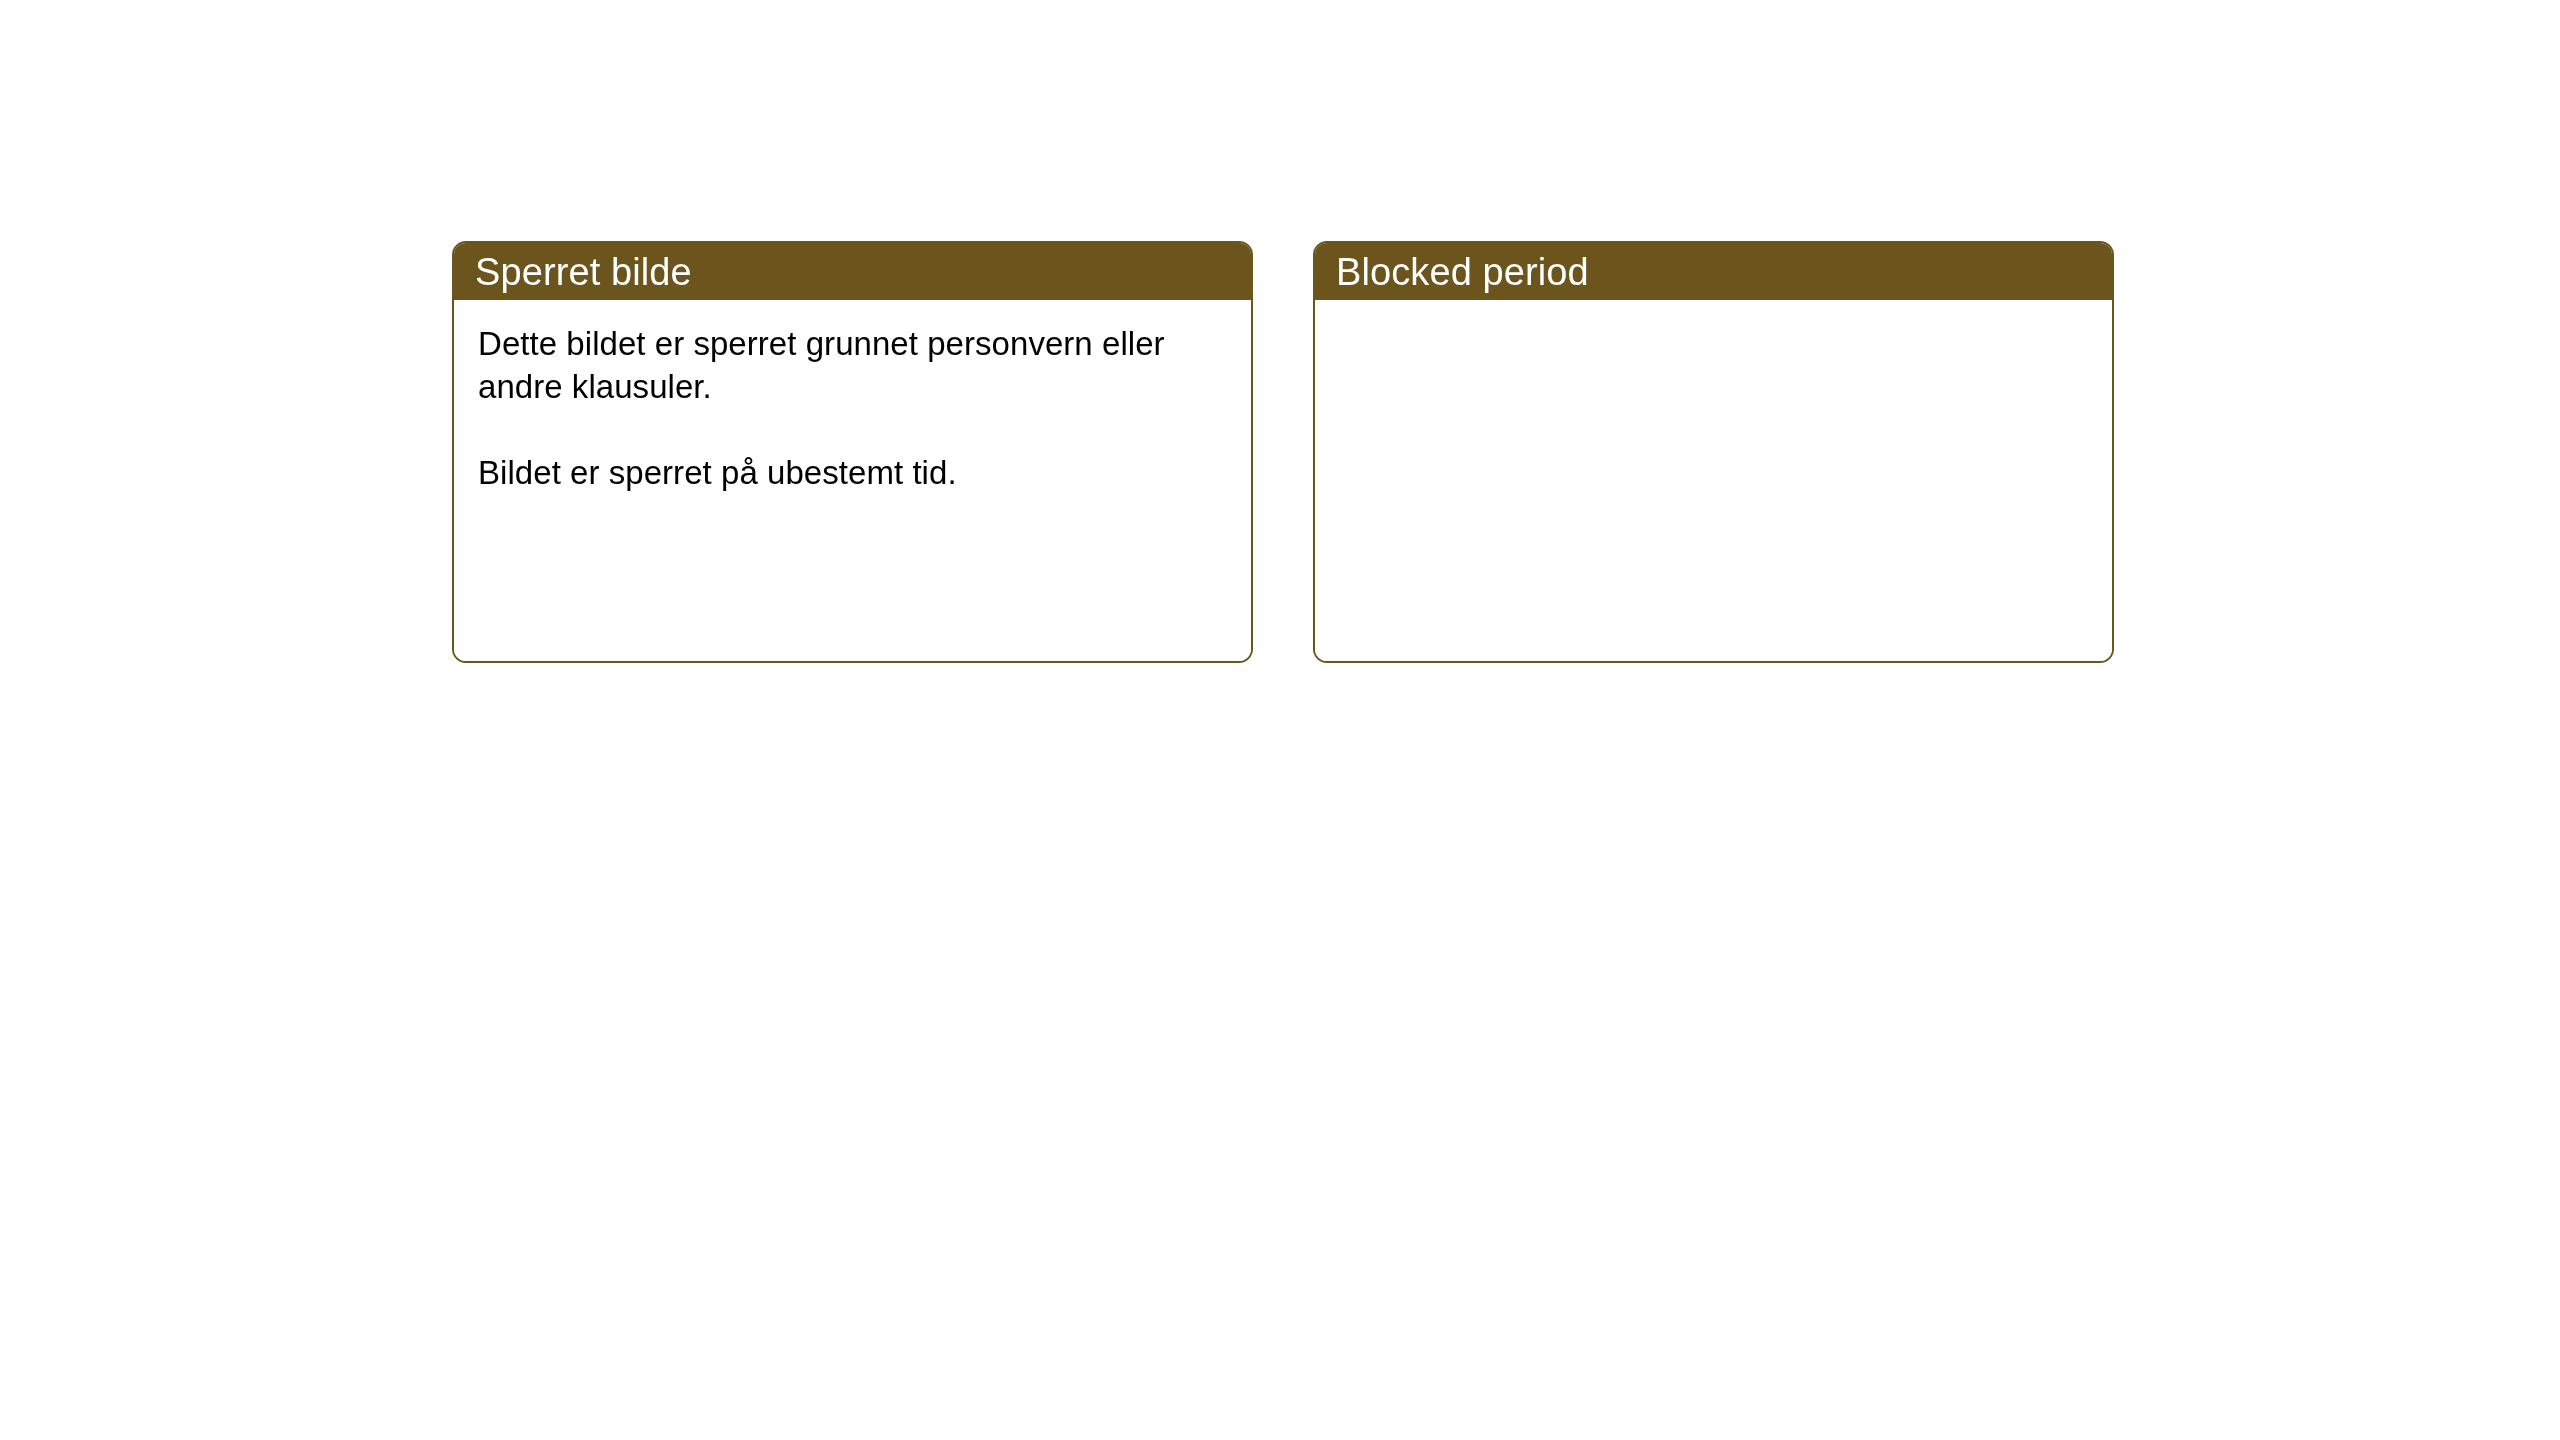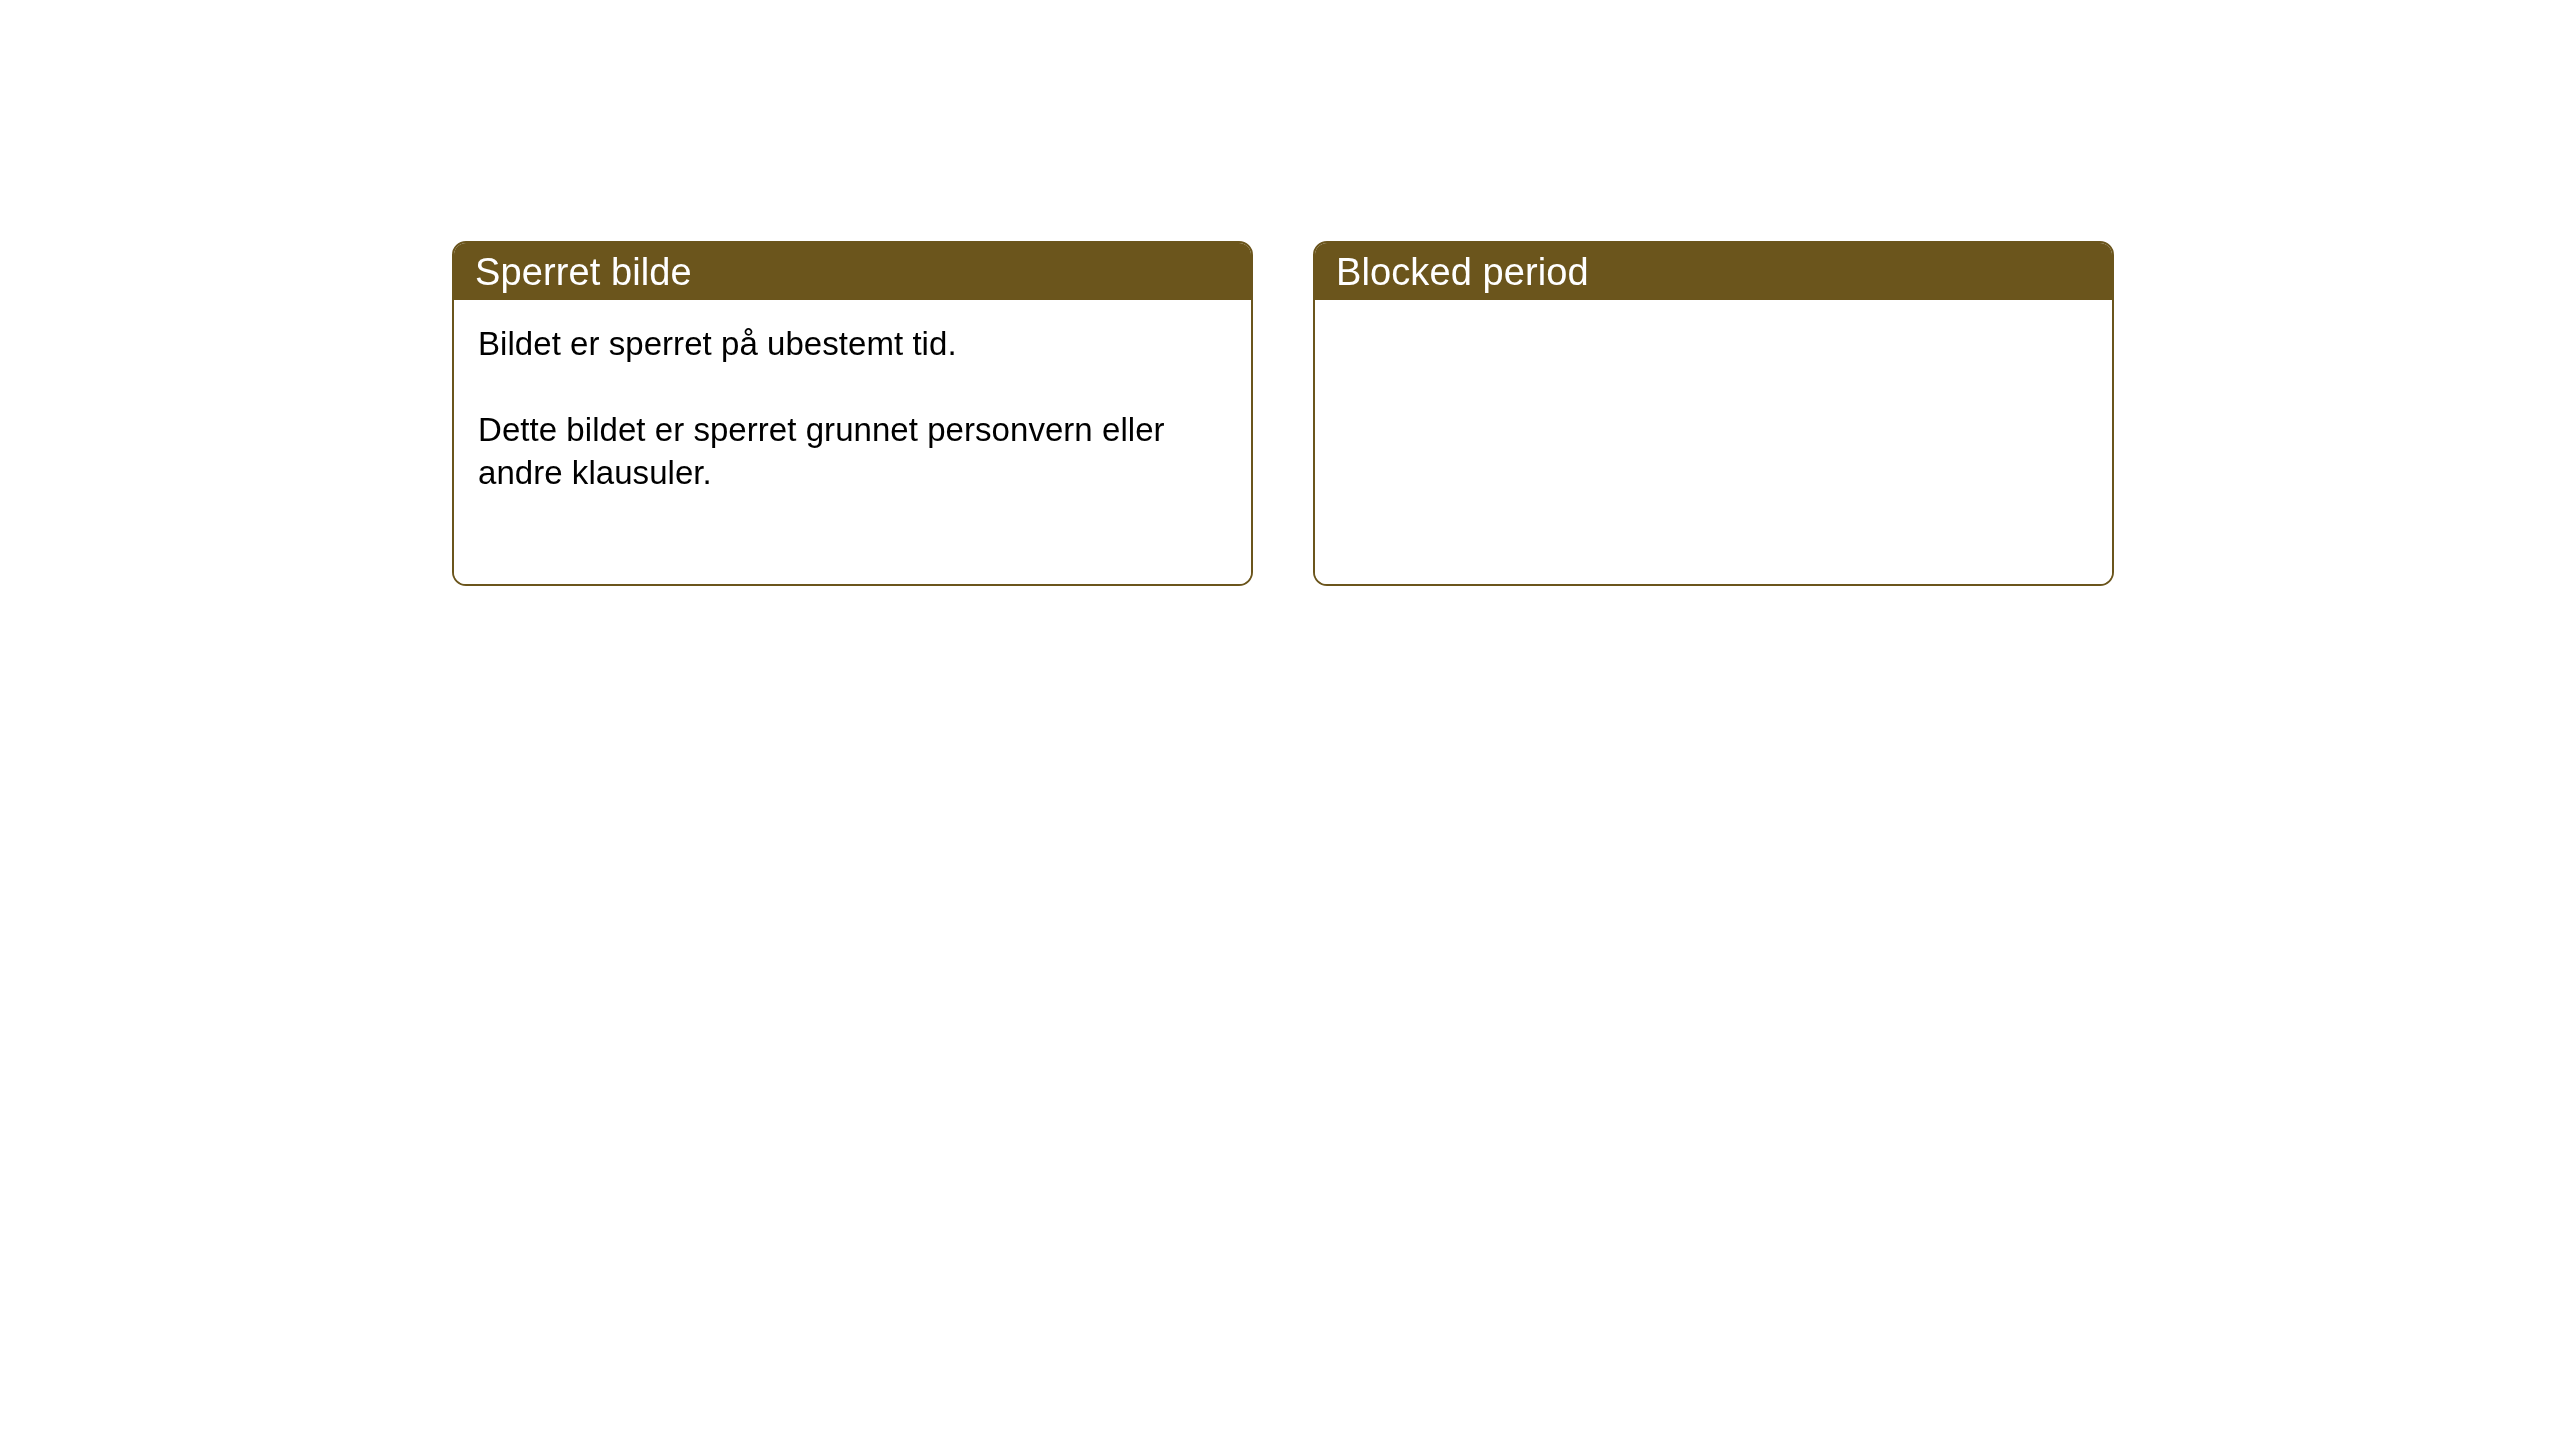--- a/index.html
+++ b/index.html
@@ -20,21 +20,21 @@
     position: absolute;
     left: 452px;
     top: 241px;
     display: flex;
     flex-direction: row;
     gap: 60px;
   }
 
   .notice-card {
     width: 801px;
-    height: 345px;
+    height: 422px;
     box-sizing: border-box;
     background: #ffffff;
     border: 2px solid #6b551c;
     border-radius: 14px;
     overflow: hidden;
     display: flex;
     flex-direction: column;
   }
 
   .card-header {
@@ -79,22 +79,22 @@
 </head>
 <body>
 
 <div id="cards-container">
 
   <div class="notice-card">
     <div class="card-header">
       <div class="card-header-title">Sperret bilde</div>
     </div>
     <div class="card-body">
+      <p class="card-paragraph">Dette bildet er sperret grunnet personvern eller andre klausuler.</p>
       <p class="card-paragraph">Bildet er sperret på ubestemt tid.</p>
-      <p class="card-paragraph">Dette bildet er sperret grunnet personvern eller andre klausuler.</p>
     </div>
   </div>
 
   <div class="notice-card">
     <div class="card-header">
       <div class="card-header-title">Blocked period</div>
     </div>
     <div class="card-body">
     </div>
   </div>

